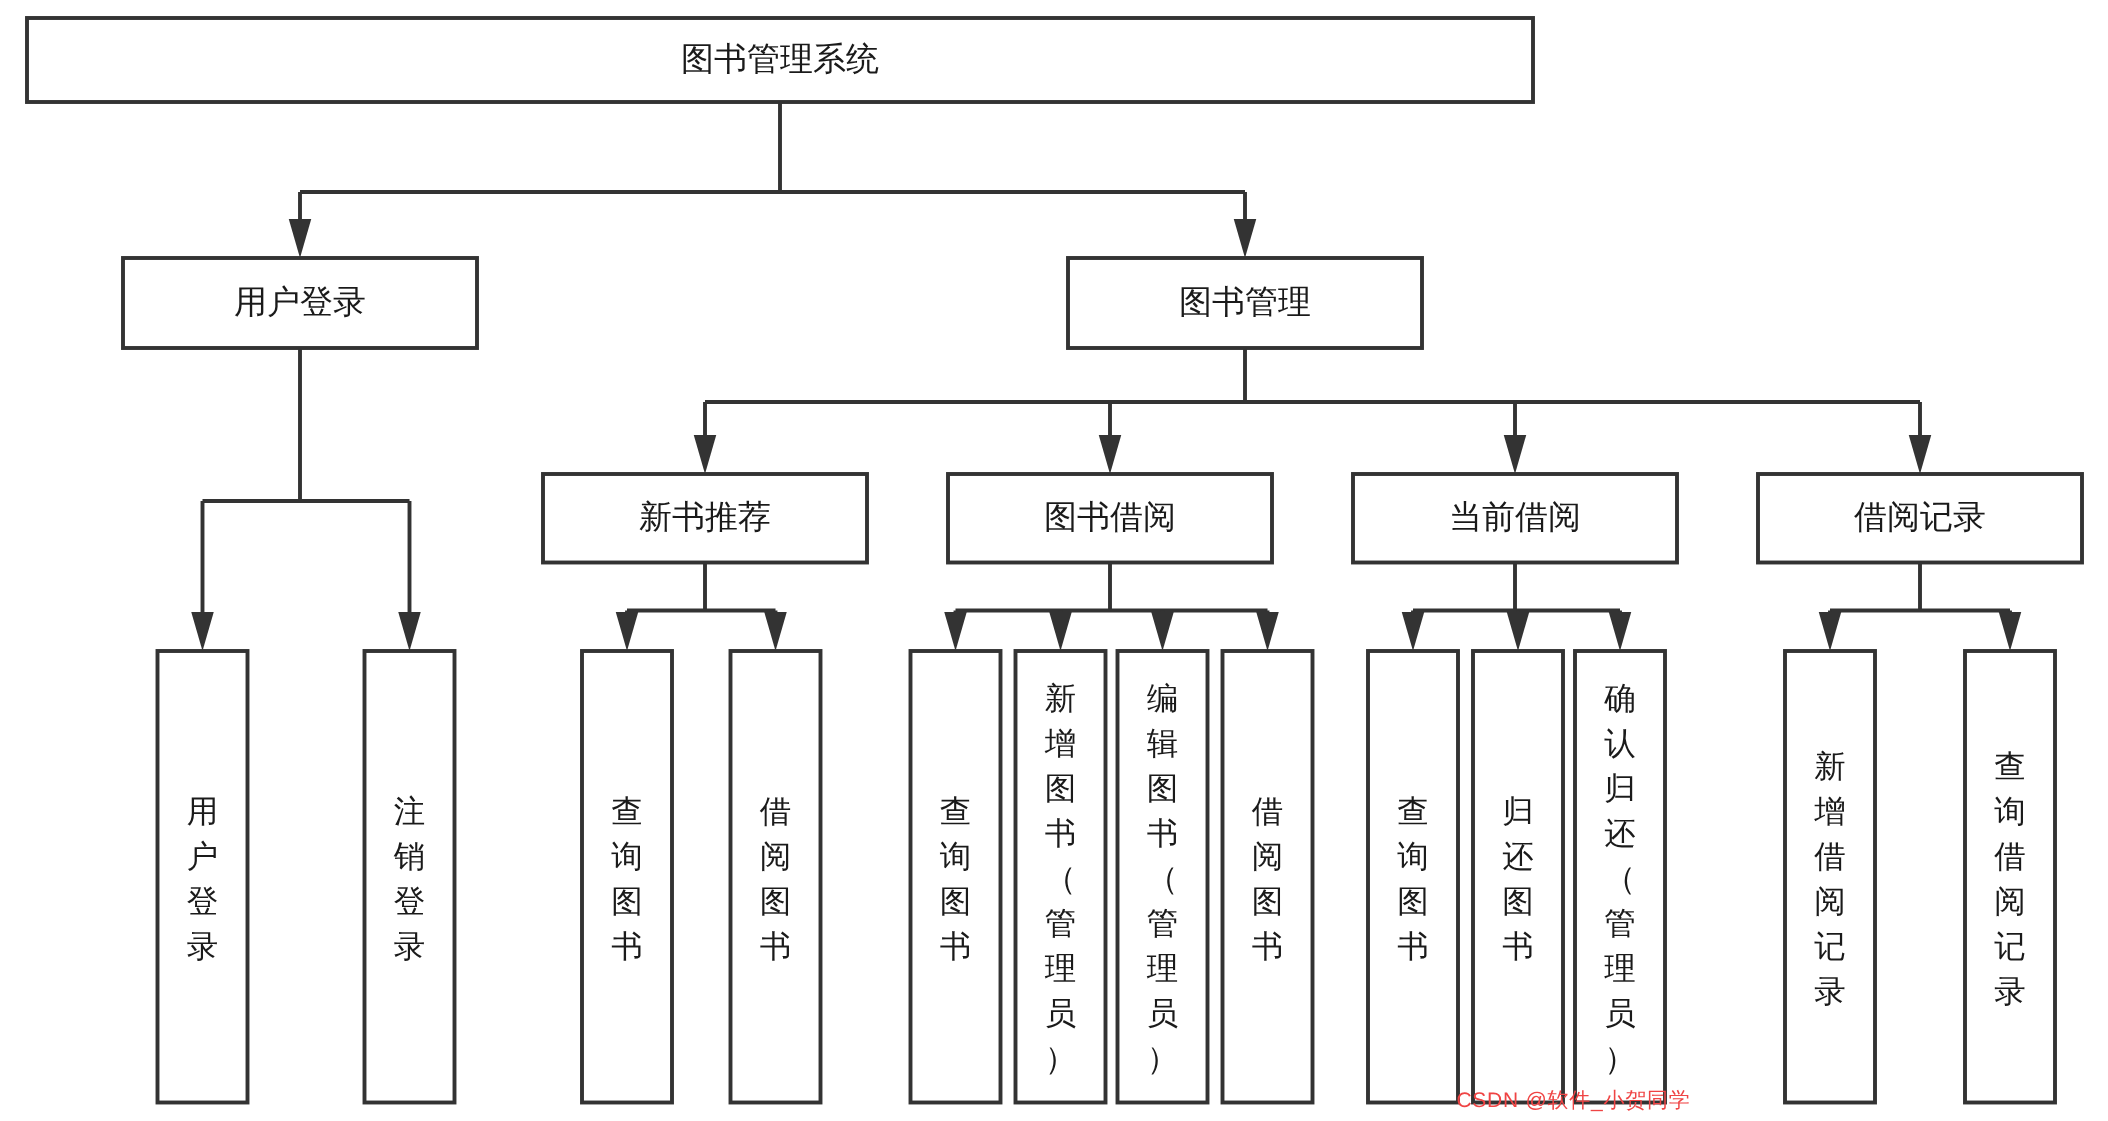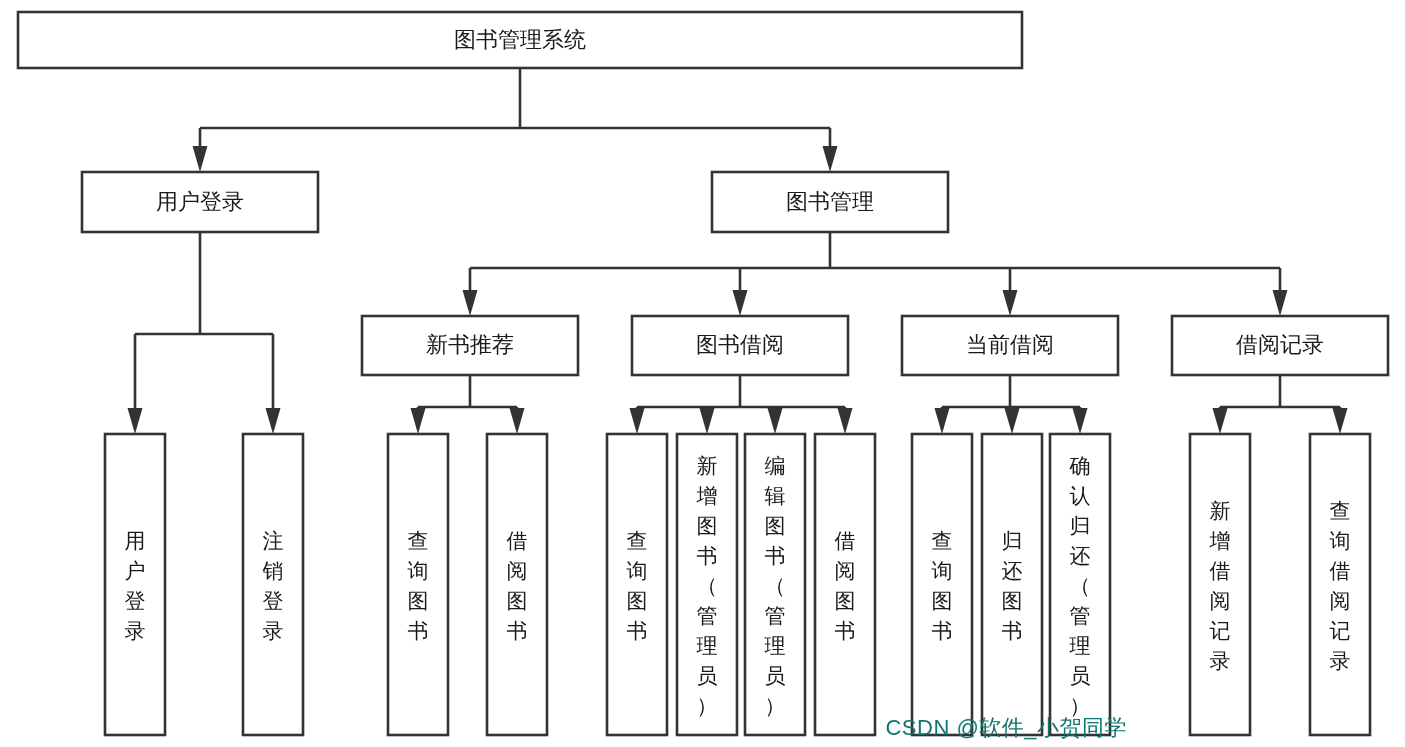--- a/index.html
+++ b/index.html
@@ -51,22 +51,22 @@
   }
   .arrow-head {
     fill: #333333;
     stroke: none;
   }
   .watermark {
     position: absolute;
     right: 10px;
     bottom: 4px;
     font-family: "Liberation Sans", "DejaVu Sans", sans-serif;
-    font-size: 22px;
-    color: #0f766e;
+    font-size: 14px;
+    color: #ef4444;
     white-space: nowrap;
     letter-spacing: 0.5px;
     user-select: none;
   }
 </style>
 </head>
 <body>
 
 <div id="diagram-root">
   <svg class="flowchart" viewBox="0 0 1405 747">

